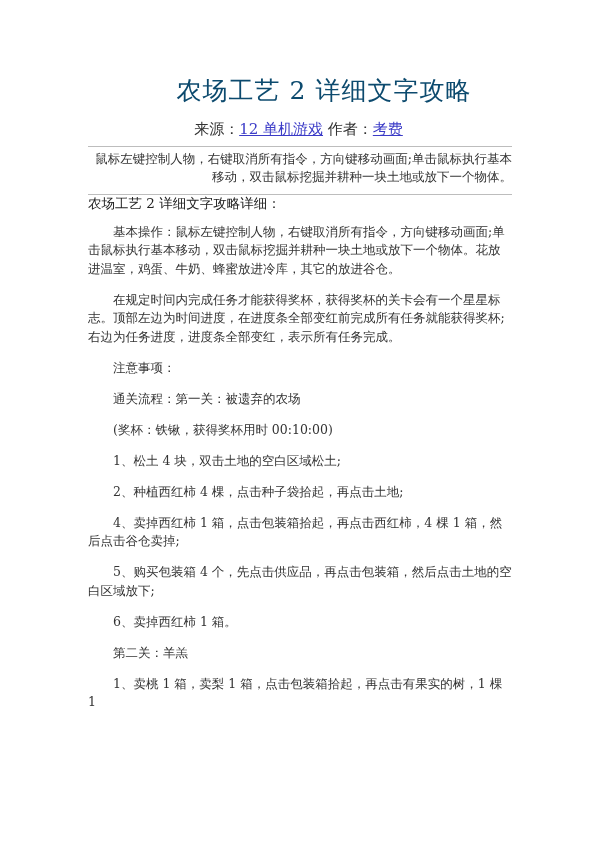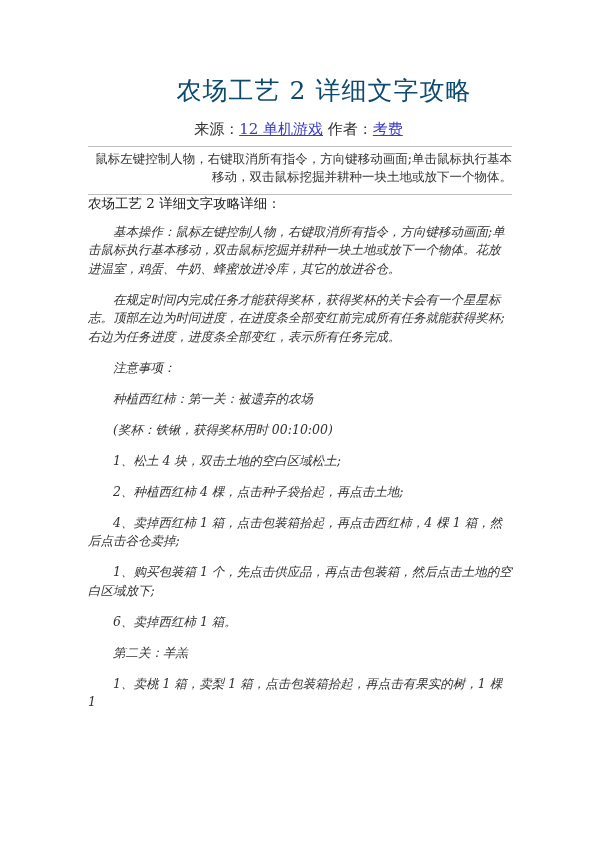--- a/index.html
+++ b/index.html
@@ -72,21 +72,20 @@
       color: #333;
     }
     .content .heading {
       font-size: 13.5px;
       margin: 0 0 10px 0;
       color: #222;
     }
     .content p {
       margin: 0 0 12.5px 0;
       text-indent: 2em;
-      font-style: italic;
     }
   </style>
 </head>
 <body>
 
 <div class="page">
 
   <div class="title">农场工艺 2 详细文字攻略</div>
 
   <div class="meta">
@@ -97,24 +96,24 @@
 
   <div class="summary">鼠标左键控制人物，右键取消所有指令，方向键移动画面;单击鼠标执行基本移动，双击鼠标挖掘并耕种一块土地或放下一个物体。</div>
 
   <div class="rule" style="top:194px;"></div>
 
   <div class="content">
     <div class="heading">农场工艺 2 详细文字攻略详细：</div>
     <p>基本操作：鼠标左键控制人物，右键取消所有指令，方向键移动画面;单击鼠标执行基本移动，双击鼠标挖掘并耕种一块土地或放下一个物体。花放进温室，鸡蛋、牛奶、蜂蜜放进冷库，其它的放进谷仓。</p>
     <p>在规定时间内完成任务才能获得奖杯，获得奖杯的关卡会有一个星星标志。顶部左边为时间进度，在进度条全部变红前完成所有任务就能获得奖杯;右边为任务进度，进度条全部变红，表示所有任务完成。</p>
     <p>注意事项：</p>
-    <p>种植西红柿：第一关：被遗弃的农场</p>
+    <p>通关流程：第一关：被遗弃的农场</p>
     <p>(奖杯：铁锹，获得奖杯用时 00:10:00)</p>
     <p>1、松土 4 块，双击土地的空白区域松土;</p>
     <p>2、种植西红柿 4 棵，点击种子袋拾起，再点击土地;</p>
     <p>4、卖掉西红柿 1 箱，点击包装箱拾起，再点击西红柿，4 棵 1 箱，然后点击谷仓卖掉;</p>
-    <p>1、购买包装箱 1 个，先点击供应品，再点击包装箱，然后点击土地的空白区域放下;</p>
+    <p>5、购买包装箱 4 个，先点击供应品，再点击包装箱，然后点击土地的空白区域放下;</p>
     <p>6、卖掉西红柿 1 箱。</p>
     <p>第二关：羊羔</p>
     <p>1、卖桃 1 箱，卖梨 1 箱，点击包装箱拾起，再点击有果实的树，1 棵 1</p>
   </div>
 
 </div>
 
 </body></html>

